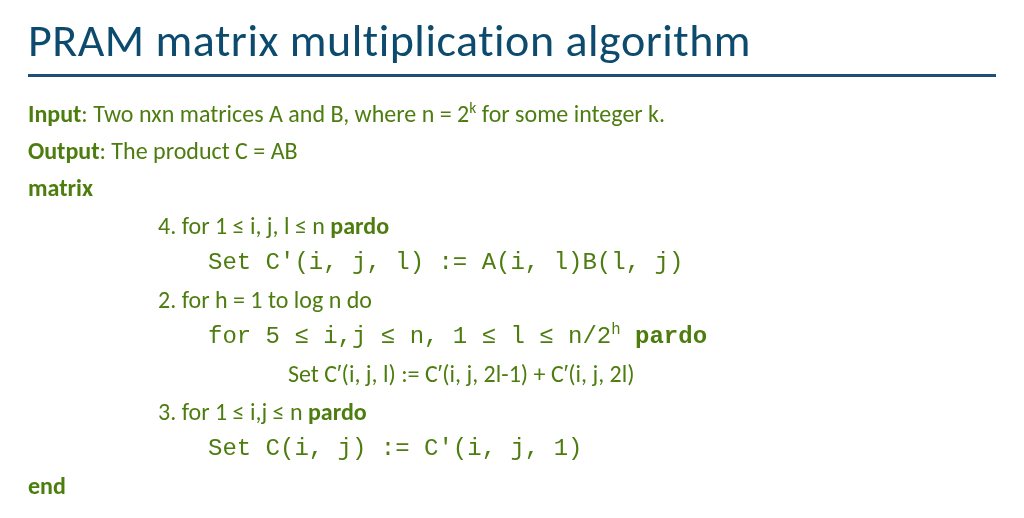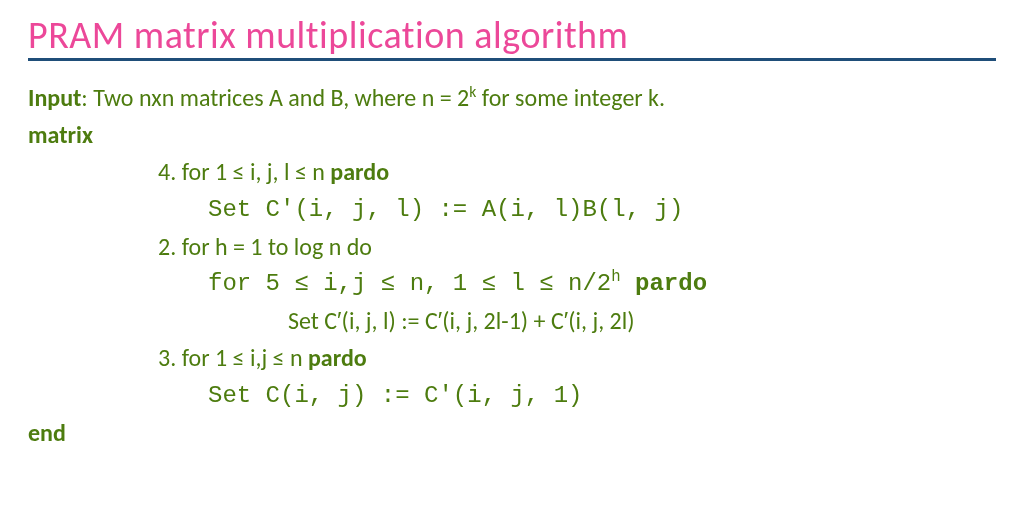--- a/index.html
+++ b/index.html
@@ -9,23 +9,24 @@
     }
     body {
       font-family: Calibri, 'Segoe UI', Arial, sans-serif;
       background: #ffffff;
       width: 1024px;
       height: 518px;
       padding: 12px 28px;
       color: #000000;
     }
     .title {
-      color: #ec4899;
-      font-size: 38px;
+      color: #0c4a6e;
+      font-size: 46px;
       font-weight: 400;
+      margin-bottom: 6px;
       letter-spacing: 0.5px;
     }
     .title-rule {
       border: none;
       border-top: 3px solid #1f4e79;
       margin-bottom: 18px;
     }
     .content {
       font-size: 24px;
       line-height: 1.55;
@@ -55,20 +56,23 @@
 
 <h1 class="title">PRAM matrix multiplication algorithm</h1>
 <hr class="title-rule">
 
 <div class="content">
 
   <div>
     <b>Input</b><span>: Two nxn matrices A and B, where n = 2</span><sup>k</sup><span> for some integer k.</span>
   </div>
 
+  <div>
+    <b>Output</b><span>: The product C = AB</span>
+  </div>
 
   <div><b>matrix</b></div>
 
   <div class="block-indent">
     <span>4. for 1 ≤ i, j, l ≤ n </span><b>pardo</b>
   </div>
   <div class="step-indent">Set C′(i, j, l) := A(i, l)B(l, j)</div>
 
   <div class="block-indent">2. for h = 1 to log n do</div>
   <div class="step-indent">

